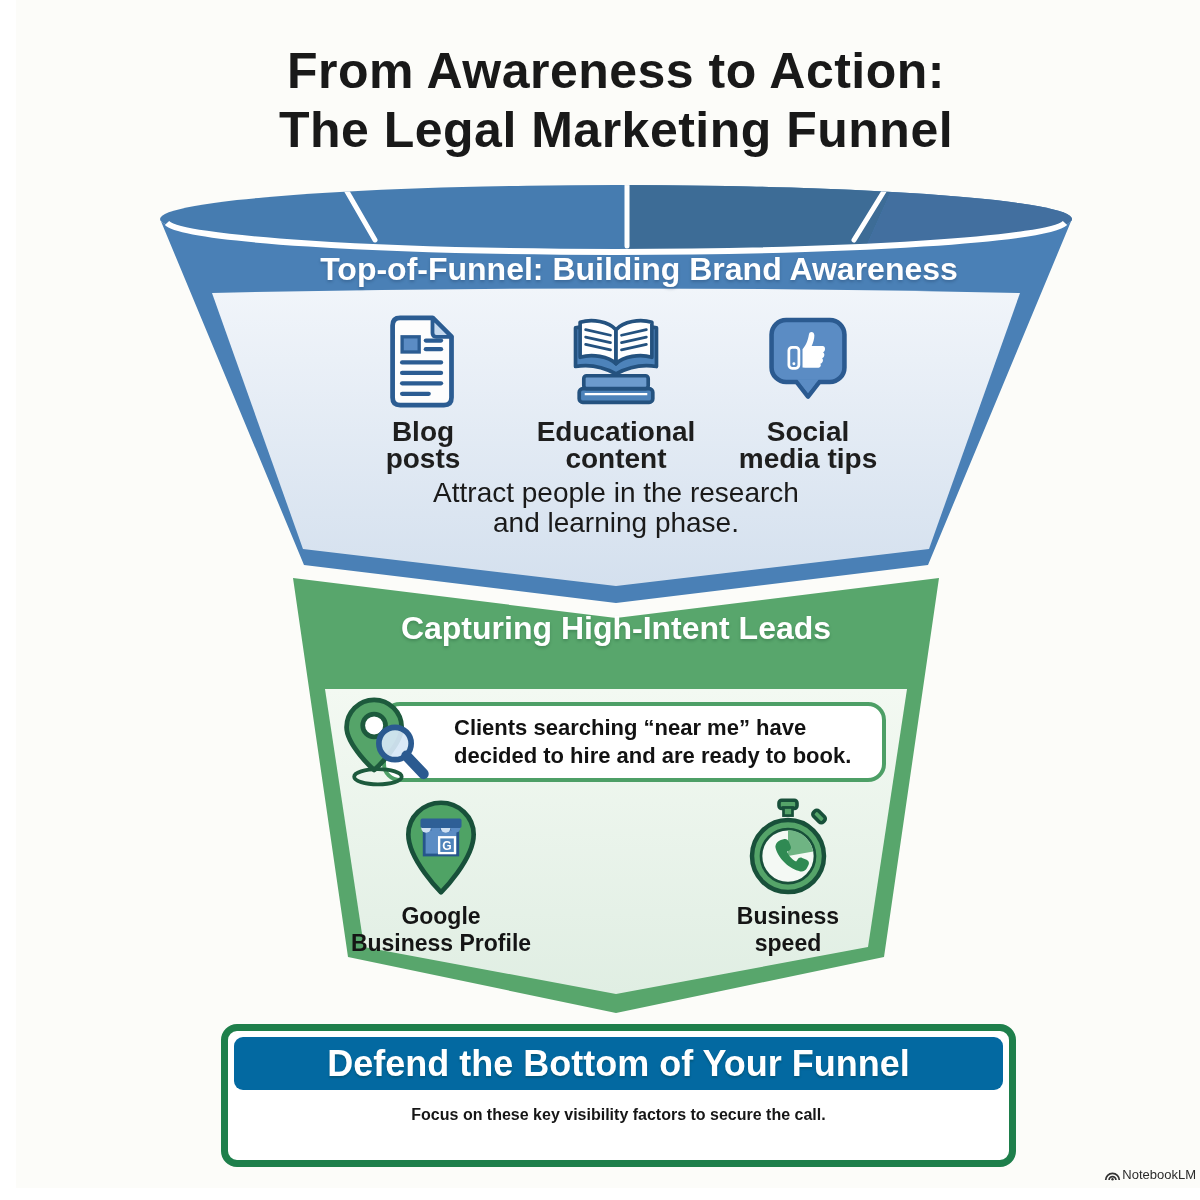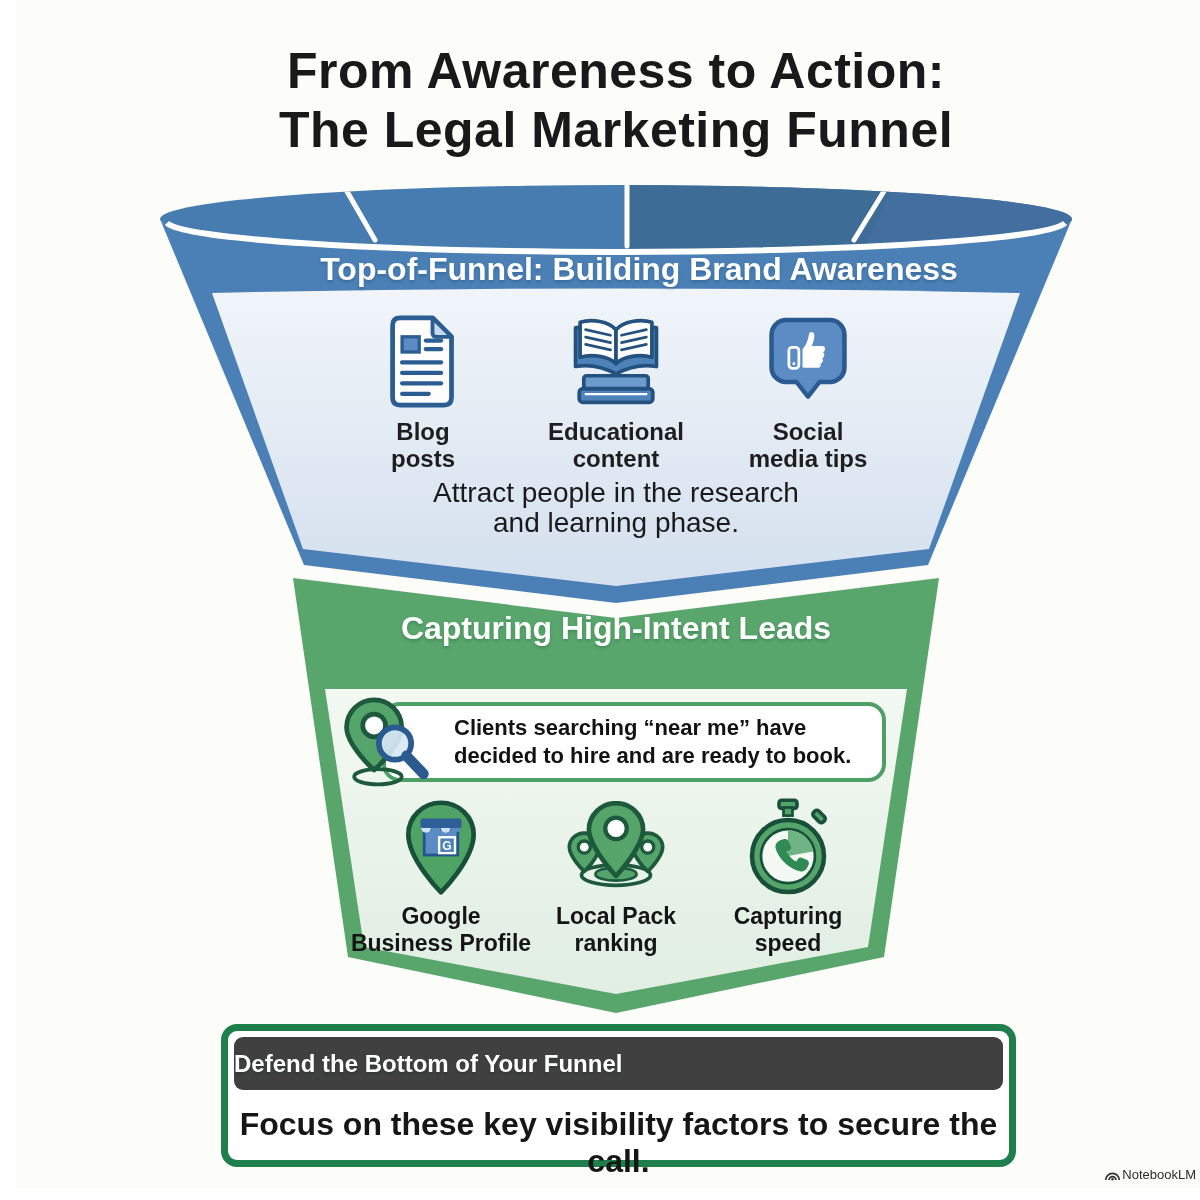--- a/index.html
+++ b/index.html
@@ -5,33 +5,33 @@
   html,body{margin:0;padding:0;background:#ffffff;}
   .canvas{position:relative;width:1200px;height:1188px;background:#fcfcf9;overflow:hidden;
           font-family:"Liberation Sans",sans-serif;margin-left:16px;}
   .abs{position:absolute;}
   .center{left:0;right:0;text-align:center;}
   .title{top:42px;font-size:50px;line-height:59px;font-weight:800;color:#191919;letter-spacing:.5px;}
   svg.funnel{position:absolute;left:0;top:0;}
   .tf-header{top:251px;font-size:32px;font-weight:700;color:#ffffff;text-shadow:0 2px 3px rgba(20,40,70,.25);padding-left:46px;}
   .col{position:absolute;text-align:center;}
   .icon-box{height:102px;display:flex;align-items:center;justify-content:center;}
-  .item-label{font-size:24px;font-weight:700;color:#1e1e1e;line-height:27px;margin-top:6px;}
+  .item-label{font-size:28px;font-weight:700;color:#1e1e1e;line-height:27px;margin-top:6px;}
   .g-item-label{font-size:23px;font-weight:700;color:#151515;line-height:27px;margin-top:4px;}
   .tf-caption{top:478px;font-size:28px;font-weight:500;color:#1a1a1a;line-height:30px;}
   .bf-header{top:610px;font-size:32px;font-weight:700;color:#ffffff;line-height:36px;text-shadow:0 2px 3px rgba(10,60,30,.25);}
   .callout{left:366px;top:702px;width:504px;height:80px;background:#ffffff;border:4px solid #4d9f66;
            border-radius:18px;box-sizing:border-box;display:flex;align-items:center;}
   .callout-text{padding-left:68px;padding-right:8px;font-size:22px;font-weight:800;color:#121212;line-height:28px;}
   .callout-icon{left:320px;top:696px;z-index:3;}
   .banner{left:205px;top:1024px;width:795px;height:143px;box-sizing:border-box;background:#ffffff;
           border:7px solid #1e7f4b;border-radius:16px;padding:6px;}
-  .banner-header{background:#404040;border-radius:9px;height:53px;line-height:53px;
-                 color:#ffffff;font-size:24px;font-weight:700;text-shadow:0 2px 2px rgba(0,40,20,.25);}
-  .banner-body{text-align:center;font-size:32px;font-weight:600;color:#161616;margin-top:16px;}
+  .banner-header{background:#0369a1;border-radius:9px;height:53px;line-height:53px;text-align:center;
+                 color:#ffffff;font-size:36px;font-weight:700;text-shadow:0 2px 2px rgba(0,40,20,.25);}
+  .banner-body{text-align:center;font-size:16px;font-weight:600;color:#161616;margin-top:16px;}
   .watermark{right:20px;bottom:6px;display:flex;align-items:center;gap:1px;font-size:13px;
              font-weight:500;color:#2b2b2b;}
 </style>
 </head>
 <body>
 
 <div class="canvas">
 
   <svg class="funnel" width="1200" height="1200" viewBox="0 0 1200 1200">
     <defs>
@@ -183,55 +183,37 @@
         <rect x="43" y="41" width="17" height="17" fill="#4d83ba" stroke="#ffffff" stroke-width="2.5"></rect>
         <text x="51.5" y="54.5" font-size="13" font-weight="bold" fill="#ffffff" text-anchor="middle" font-family="Liberation Sans, sans-serif">G</text>
       </svg>
     </div>
     <div class="g-item-label">
       <div>Google</div>
       <div>Business Profile</div>
     </div>
   </div>
 
-  <div class="col" style="left:485px;top:797px;width:230px;">
-    <div class="icon-box">
-      <svg width="112" height="94" viewBox="0 0 120 100">
-        <ellipse cx="60" cy="79" rx="37" ry="11" fill="none" stroke="#1d5a3d" stroke-width="4"></ellipse>
-        <path d="M26,34 C17,34 10,41 10,49 C10,60 26,75 26,75 C26,75 42,60 42,49 C42,41 35,34 26,34 Z" fill="#55a469" stroke="#1d5a3d" stroke-width="4" stroke-linejoin="round"></path>
-        <circle cx="26" cy="49" r="6.5" fill="#ffffff" stroke="#1d5a3d" stroke-width="3.5"></circle>
-        <path d="M94,34 C85,34 78,41 78,49 C78,60 94,75 94,75 C94,75 110,60 110,49 C110,41 103,34 94,34 Z" fill="#55a469" stroke="#1d5a3d" stroke-width="4" stroke-linejoin="round"></path>
-        <circle cx="94" cy="49" r="6.5" fill="#ffffff" stroke="#1d5a3d" stroke-width="3.5"></circle>
-        <ellipse cx="60" cy="78" rx="22" ry="7" fill="#55a469" stroke="#1d5a3d" stroke-width="3"></ellipse>
-        <path d="M60,2 C44,2 31,15 31,30 C31,49 60,80 60,80 C60,80 89,49 89,30 C89,15 76,2 60,2 Z" fill="#55a469" stroke="#1d5a3d" stroke-width="5" stroke-linejoin="round"></path>
-        <circle cx="60" cy="29" r="11.5" fill="#ffffff" stroke="#1d5a3d" stroke-width="4.5"></circle>
-      </svg>
-    </div>
-    <div class="g-item-label">
-      <div>Local Pack</div>
-      <div>ranking</div>
-    </div>
-  </div>
 
   <div class="col" style="left:657px;top:797px;width:230px;">
     <div class="icon-box">
       <svg width="90" height="100" viewBox="0 0 100 110">
         <rect x="40" y="2" width="20" height="9" rx="3" fill="#55a469" stroke="#18503a" stroke-width="4"></rect>
         <rect x="45" y="10" width="10" height="9" fill="#55a469" stroke="#18503a" stroke-width="3"></rect>
         <rect x="77" y="16" width="15" height="8" rx="3" fill="#55a469" stroke="#18503a" stroke-width="4" transform="rotate(45 84.5 20)"></rect>
         <circle cx="50" cy="64" r="40" fill="#55a469" stroke="#18503a" stroke-width="5"></circle>
         <circle cx="50" cy="64" r="30" fill="#f4f9f4" stroke="#18503a" stroke-width="3"></circle>
         <path d="M50,64 L50,35 A29,29 0 0 1 78,59 Z" fill="#6fb483"></path>
         <path d="M36,54 c0,-4 3,-7 6,-8 l4,-1 c2,-0.5 4,0.8 5,3 l2,5 c0.8,2 0,4 -2,5 l-2,1
                  c1.5,4.5 5.5,9 10,11 l1.5,-2 c1,-2 3.2,-2.8 5.2,-2 l5,2 c2.2,1 3.2,3.4 2.2,5.6
                  l-1.8,3.6 c-1.4,2.8 -4.4,4.4 -7.4,3.8 C52,79 38,66 36,54 Z" fill="#2f8a53"></path>
       </svg>
     </div>
     <div class="g-item-label">
-      <div>Capturing</div>
+      <div>Business</div>
       <div>speed</div>
     </div>
   </div>
 
   <div class="abs banner">
     <div class="banner-header">Defend the Bottom of Your Funnel</div>
     <div class="banner-body">Focus on these key visibility factors to secure the call.</div>
   </div>
 
   <div class="abs watermark">

